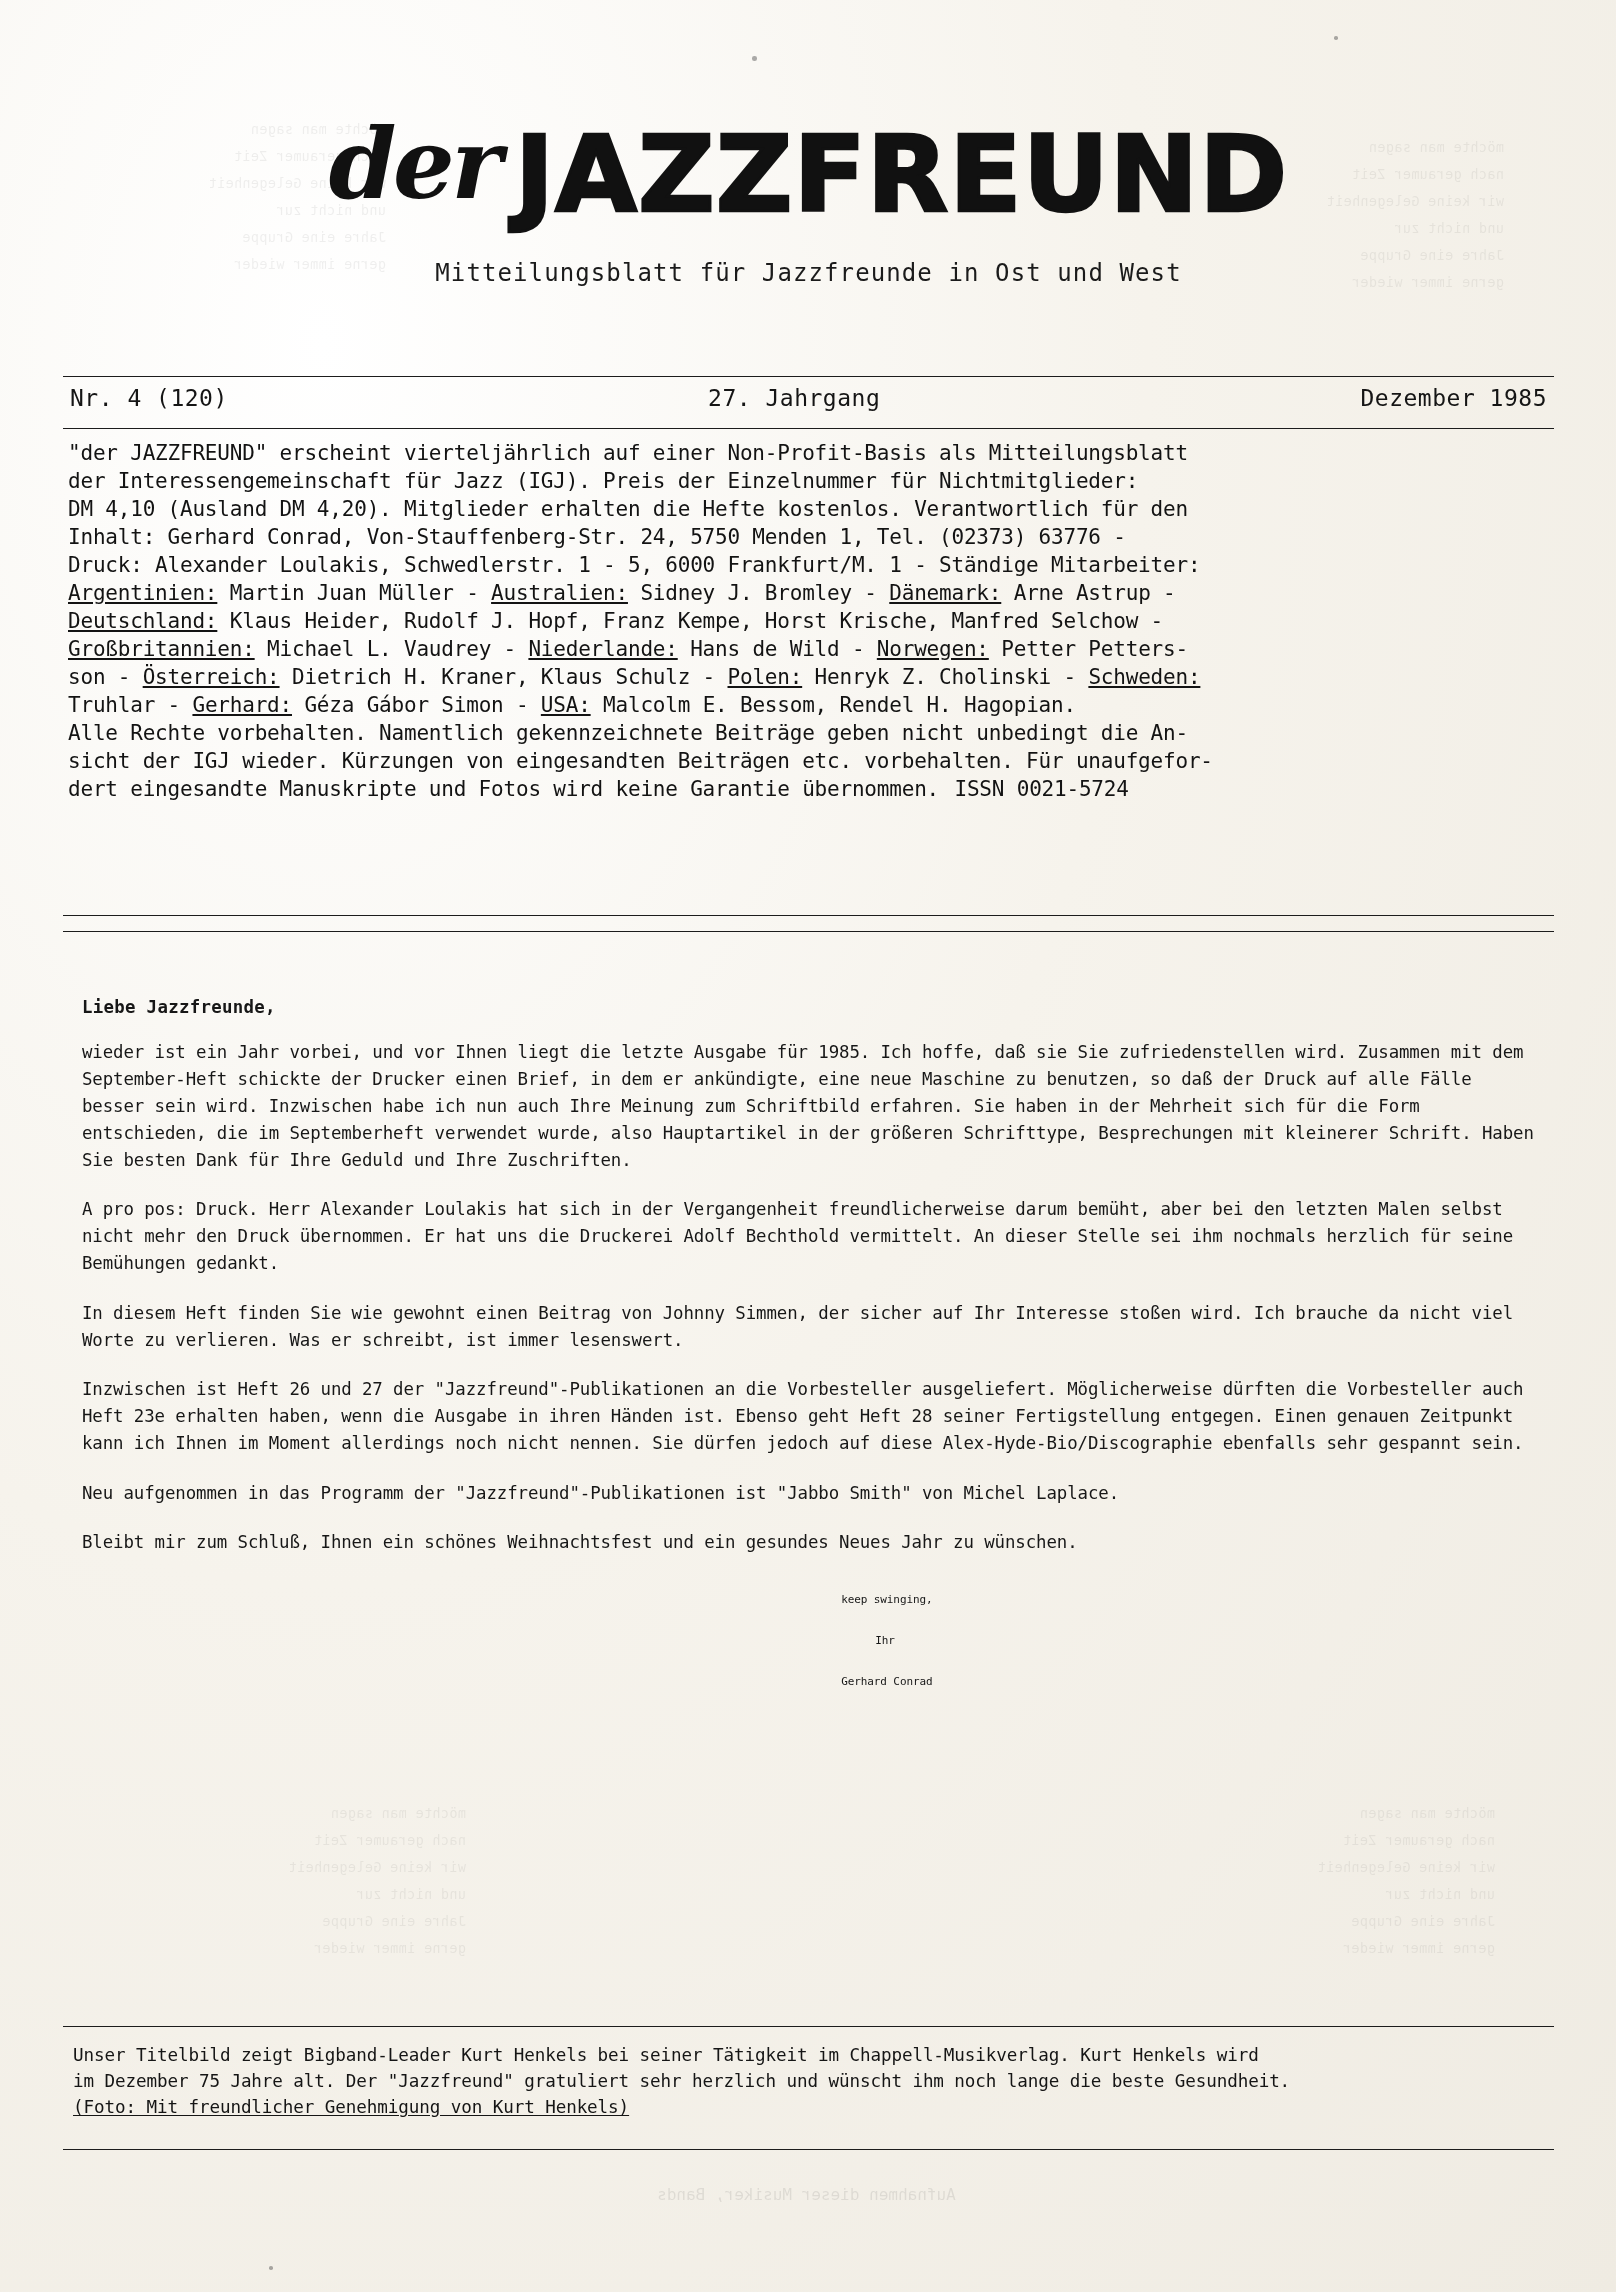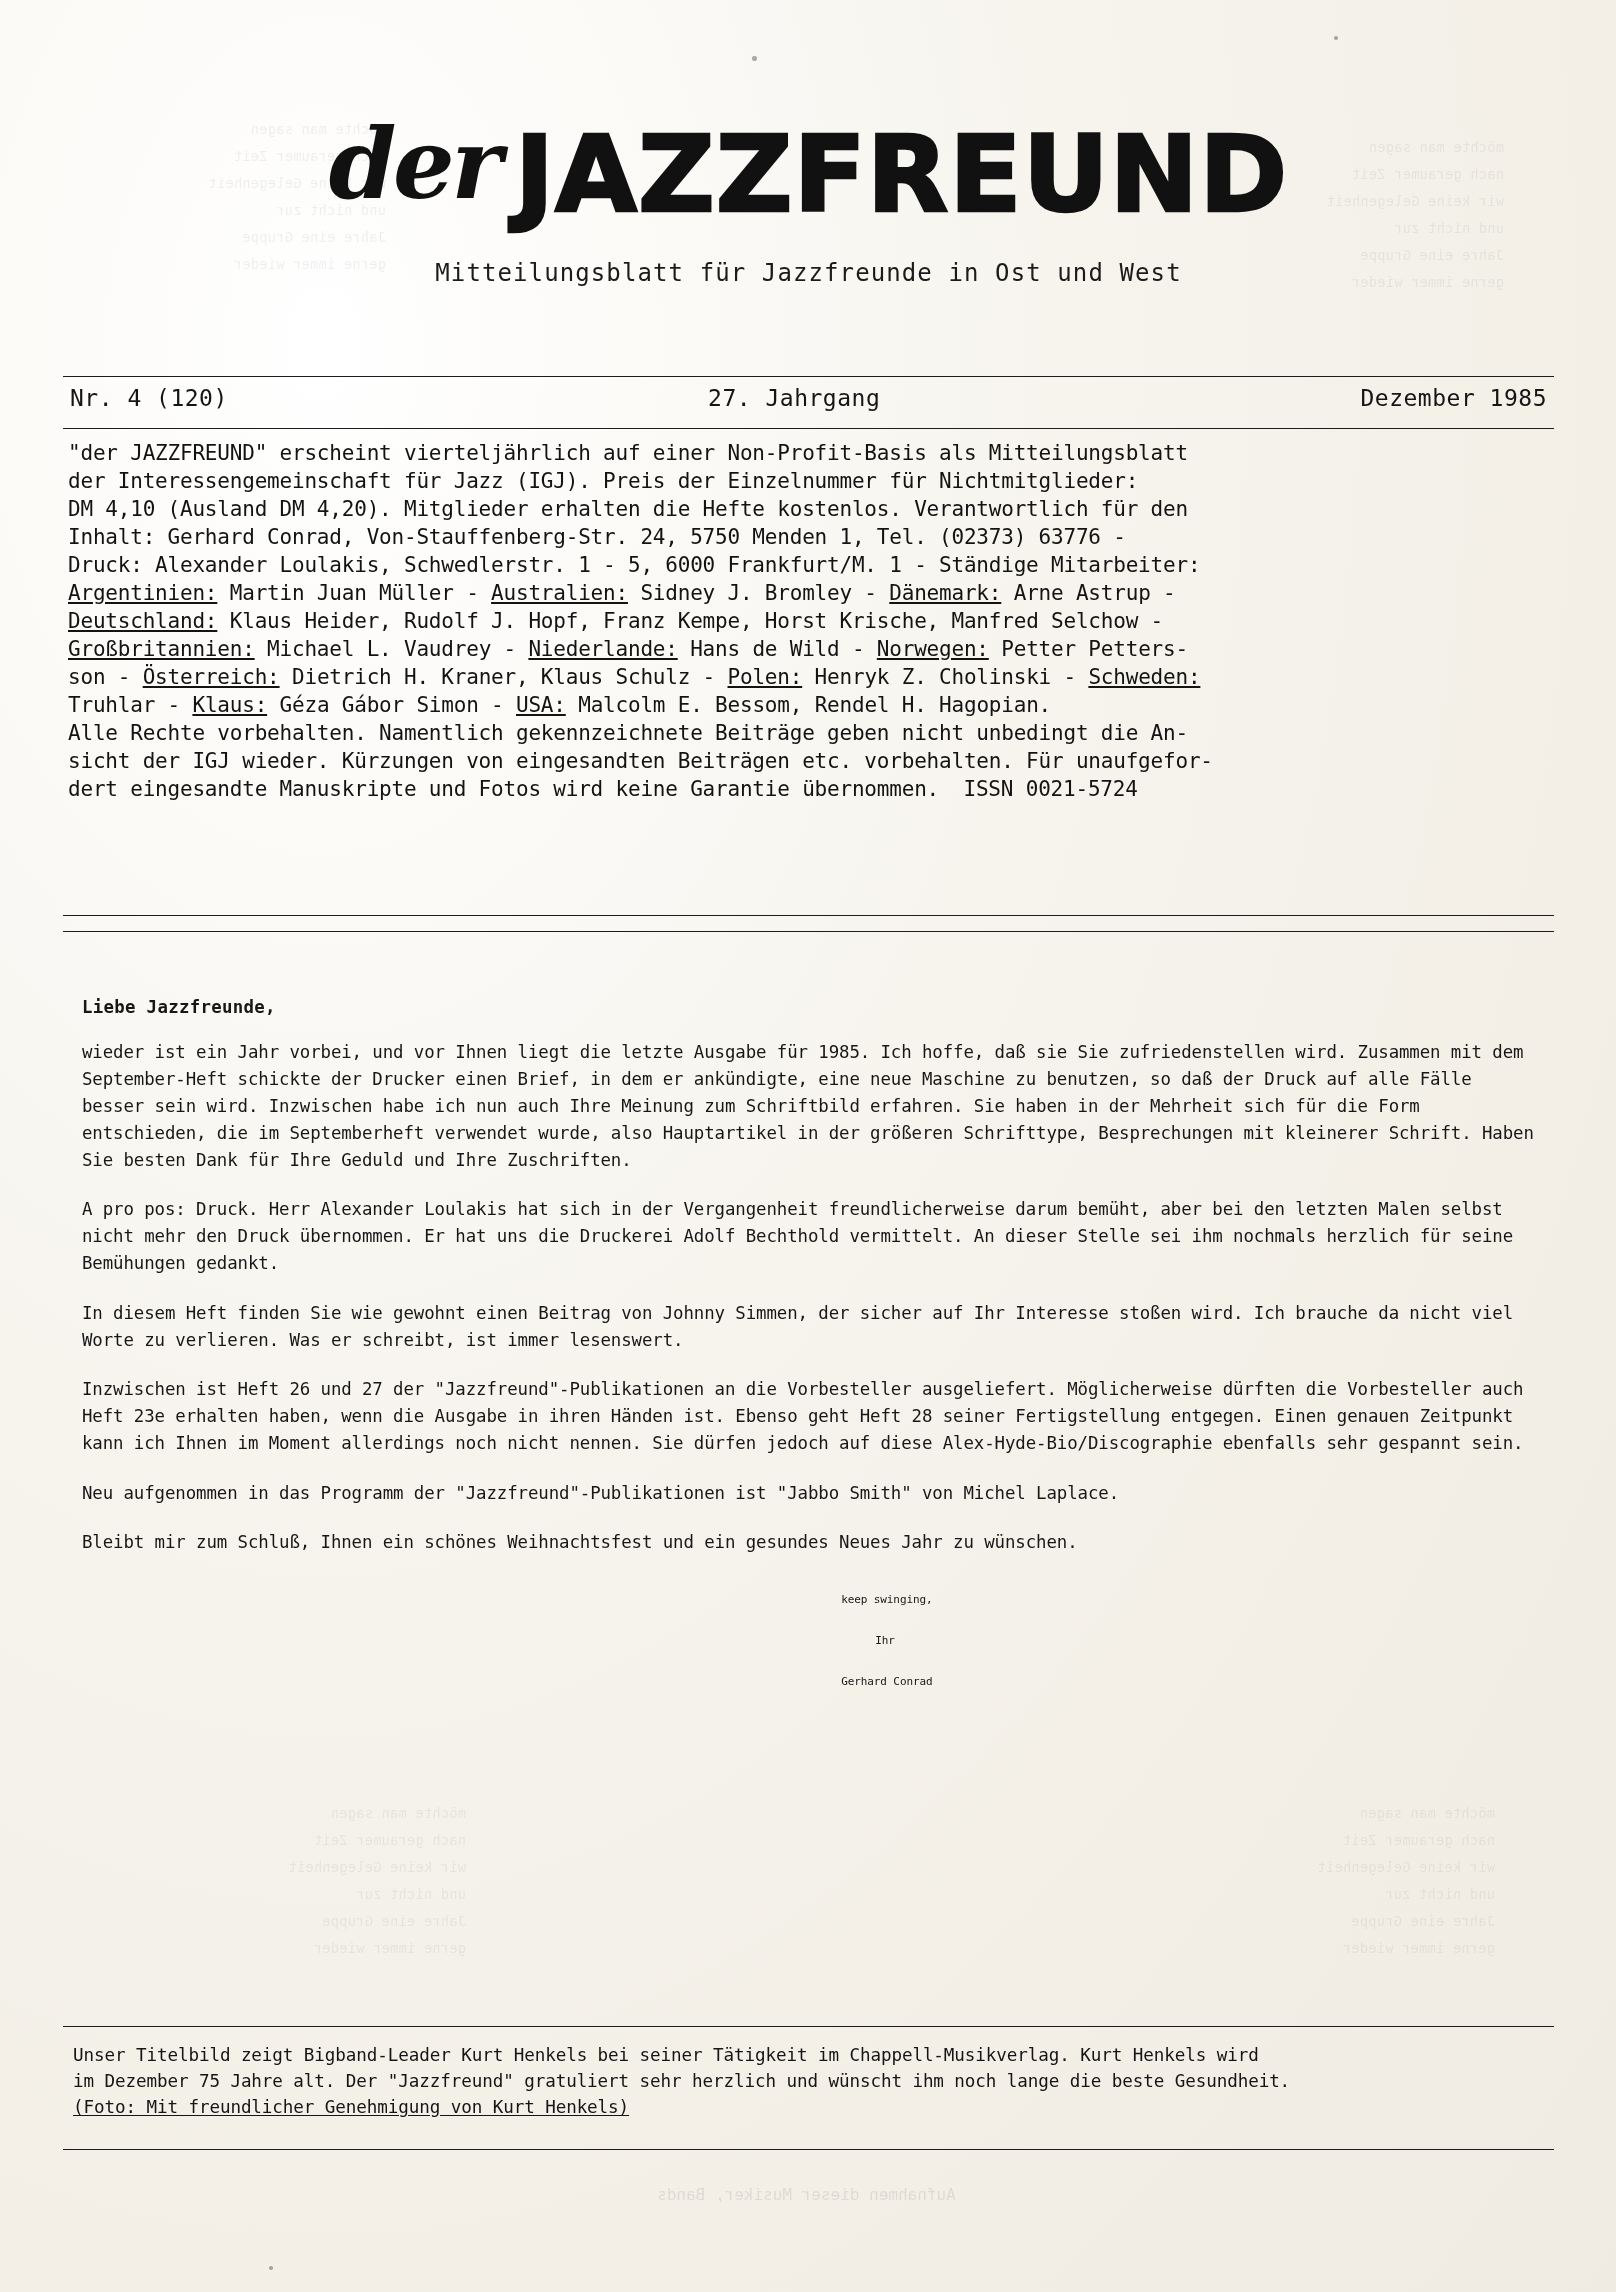--- a/index.html
+++ b/index.html
@@ -218,27 +218,27 @@
     <div>
       <u>Deutschland:</u><span> Klaus Heider, Rudolf J. Hopf, Franz Kempe, Horst Krische, Manfred Selchow -</span>
     </div>
     <div>
       <u>Großbritannien:</u><span> Michael L. Vaudrey - </span><u>Niederlande:</u><span> Hans de Wild - </span><u>Norwegen:</u><span> Petter Petters-</span>
     </div>
     <div>
       <span>son - </span><u>Österreich:</u><span> Dietrich H. Kraner, Klaus Schulz - </span><u>Polen:</u><span> Henryk Z. Cholinski - </span><u>Schweden:</u>
     </div>
     <div>
-      <span>Truhlar - </span><u>Klaus:</u><span> Géza Gábor Simon - </span><u>USA:</u><span> Malcolm E. Bessom, Rendel H. Hagopian.</span>
+      <span>Truhlar - </span><u>Gerhard:</u><span> Géza Gábor Simon - </span><u>USA:</u><span> Malcolm E. Bessom, Rendel H. Hagopian.</span>
     </div>
     <div>Alle Rechte vorbehalten. Namentlich gekennzeichnete Beiträge geben nicht unbedingt die An-</div>
     <div>sicht der IGJ wieder. Kürzungen von eingesandten Beiträgen etc. vorbehalten. Für unaufgefor-</div>
     <div>
       <span>dert eingesandte Manuskripte und Fotos wird keine Garantie übernommen.</span>
-      <span style="margin-left:12px;">ISSN 0021-5724</span>
+      <span style="margin-left:3px;">ISSN 0021-5724</span>
     </div>
   </div>
 
   <div class="rule" style="top:915px;"></div>
   <div class="rule" style="top:931px; border-top-width:0.9px;"></div>
 
   <div class="letter">
     <div class="greeting">Liebe Jazzfreunde,</div>
     <p>wieder ist ein Jahr vorbei, und vor Ihnen liegt die letzte Ausgabe für 1985. Ich hoffe, daß sie Sie zufriedenstellen wird. Zusammen mit dem September-Heft schickte der Drucker einen Brief, in dem er ankündigte, eine neue Maschine zu benutzen, so daß der Druck auf alle Fälle besser sein wird. Inzwischen habe ich nun auch Ihre Meinung zum Schriftbild erfahren. Sie haben in der Mehrheit sich für die Form entschieden, die im Septemberheft verwendet wurde, also Hauptartikel in der größeren Schrifttype, Besprechungen mit kleinerer Schrift. Haben Sie besten Dank für Ihre Geduld und Ihre Zuschriften.</p>
     <p>A pro pos: Druck. Herr Alexander Loulakis hat sich in der Vergangenheit freundlicherweise darum bemüht, aber bei den letzten Malen selbst nicht mehr den Druck übernommen. Er hat uns die Druckerei Adolf Bechthold vermittelt. An dieser Stelle sei ihm nochmals herzlich für seine Bemühungen gedankt.</p>

